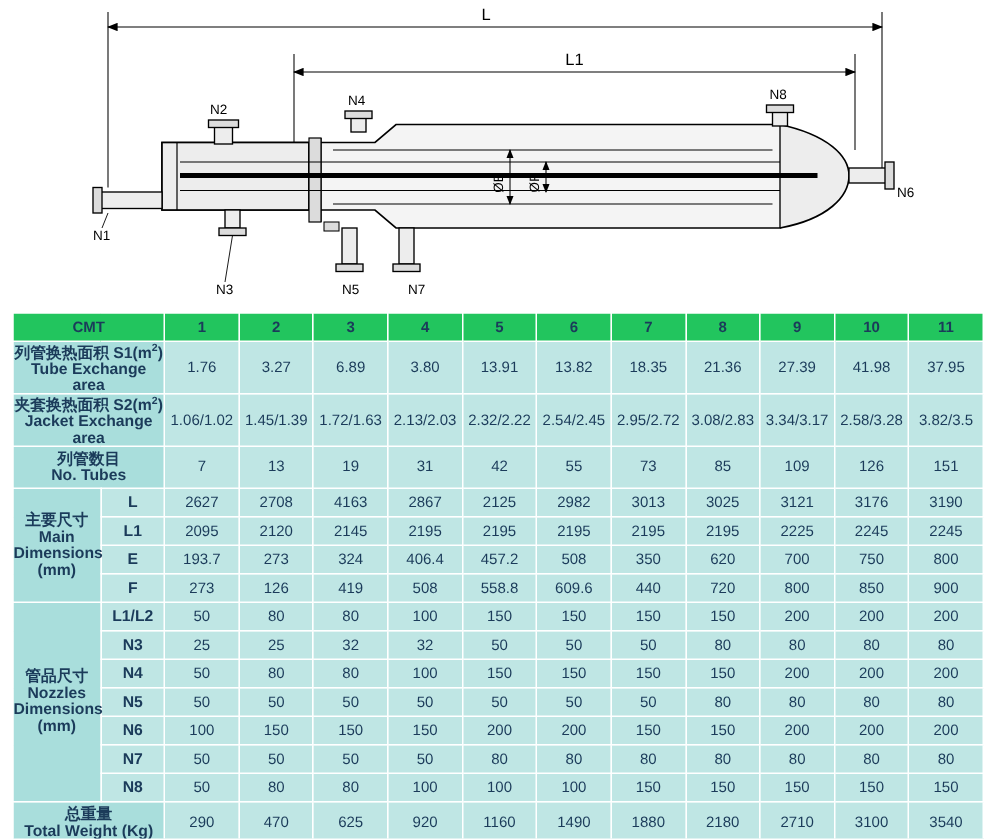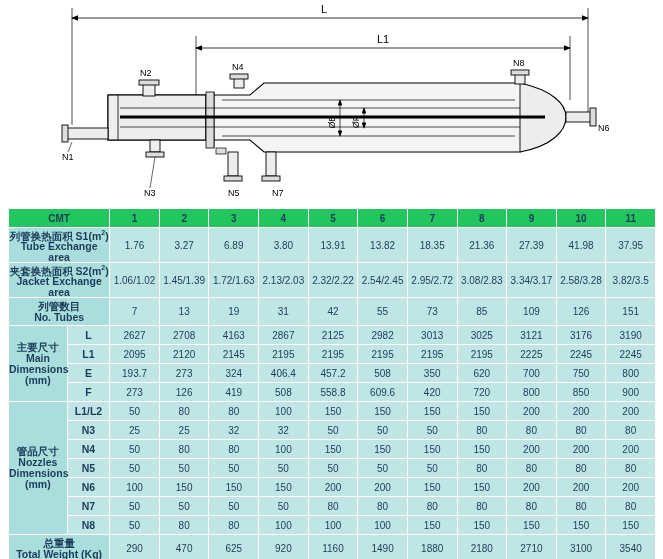--- a/index.html
+++ b/index.html
@@ -237,21 +237,21 @@
     <td>800</td>
   </tr>
   <tr>
     <td class="sub">F</td>
     <td>273</td>
     <td>126</td>
     <td>419</td>
     <td>508</td>
     <td>558.8</td>
     <td>609.6</td>
-    <td>420</td>
+    <td>440</td>
     <td>720</td>
     <td>800</td>
     <td>850</td>
     <td>900</td>
   </tr>
 
   <tr>
     <td class="lbl" rowspan="7">
       <div>管品尺寸</div>
       <div>Nozzles Dimensions</div>

